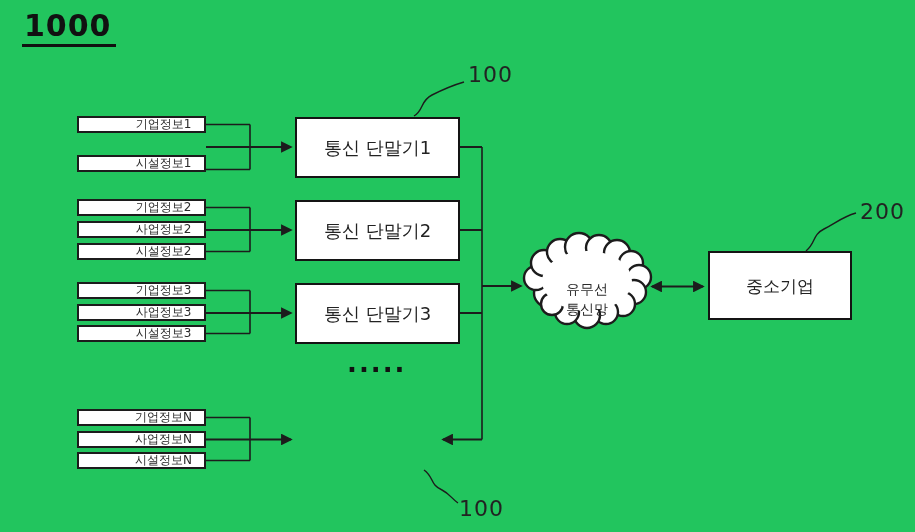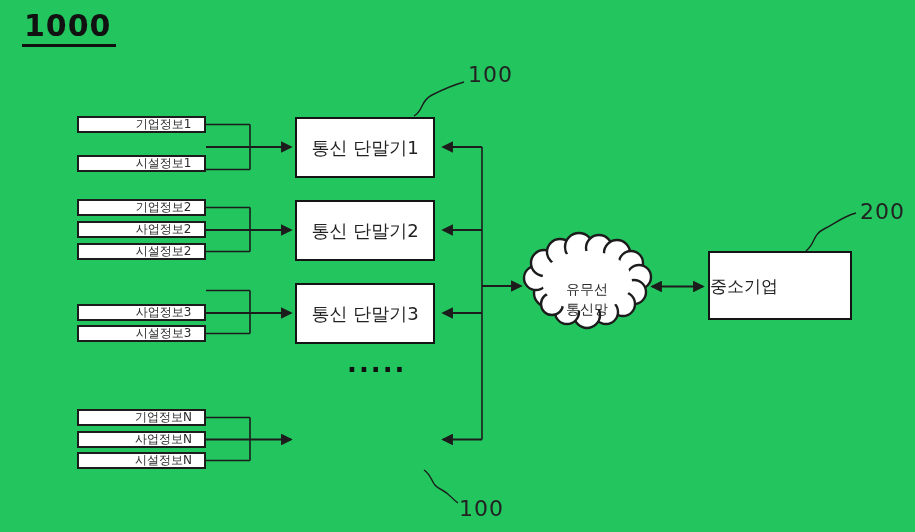--- a/index.html
+++ b/index.html
@@ -23,29 +23,29 @@
   }
   .ref-100-top{left:468px;top:62px;}
   .ref-200{left:860px;top:199px;}
   .ref-100-bottom{left:459px;top:496px;}
   .ibox{
     position:absolute;left:77px;width:129px;height:17px;
     box-sizing:border-box;border:2px solid #1c1c1c;background:#fff;
     font-size:12px;line-height:13px;text-align:center;color:#2a2a2a;padding-left:44px;
   }
   .tbox{
-    position:absolute;left:295px;width:140px;height:61px;
+    position:absolute;left:295px;width:165px;height:61px;
     box-sizing:border-box;border:2.5px solid #141414;background:#fff;
     display:flex;align-items:center;justify-content:center;
     font-size:18px;color:#222;
   }
   .server-box{
     position:absolute;left:708px;top:251px;width:144px;height:69px;
     box-sizing:border-box;border:2.5px solid #141414;background:#fff;
-    display:flex;flex-direction:column;align-items:flex-start;justify-content:center;
+    display:flex;flex-direction:column;align-items:center;justify-content:center;
     font-size:17px;line-height:24px;color:#222;text-align:center;
   }
   .cloud-label{
     position:absolute;left:546px;top:279px;width:82px;
     text-align:center;font-size:14px;line-height:20px;color:#2a2a2a;
   }
   .ellipsis{
     position:absolute;left:347px;top:348px;
     font-size:26px;font-weight:bold;letter-spacing:2px;color:#111;
   }
@@ -125,20 +125,21 @@
 
   <div class="ibox" style="top:116px">기업정보1</div>
   <div class="ibox" style="top:155px">시설정보1</div>
   <div class="tbox" style="top:117px">통신 단말기1</div>
 
   <div class="ibox" style="top:199px">기업정보2</div>
   <div class="ibox" style="top:221px">사업정보2</div>
   <div class="ibox" style="top:243px">시설정보2</div>
   <div class="tbox" style="top:200px">통신 단말기2</div>
 
+  <div class="ibox" style="top:282px">기업정보3</div>
   <div class="ibox" style="top:304px">사업정보3</div>
   <div class="ibox" style="top:325px">시설정보3</div>
   <div class="tbox" style="top:283px">통신 단말기3</div>
 
   <div class="ellipsis">.....</div>
 
   <div class="ibox" style="top:409px">기업정보N</div>
   <div class="ibox" style="top:431px">사업정보N</div>
   <div class="ibox" style="top:452px">시설정보N</div>
 

